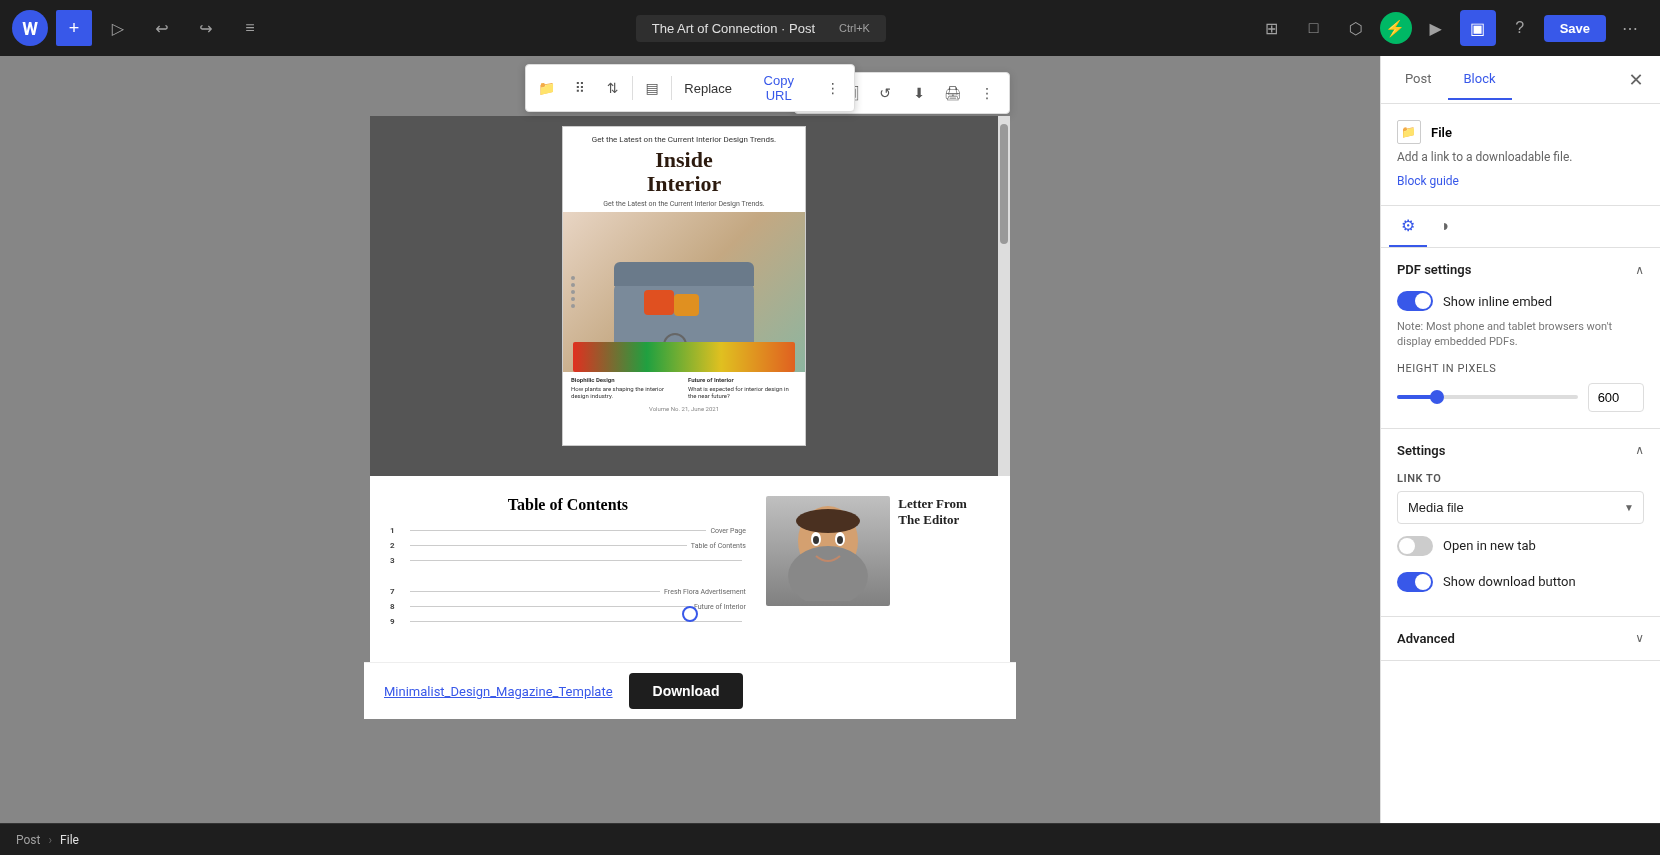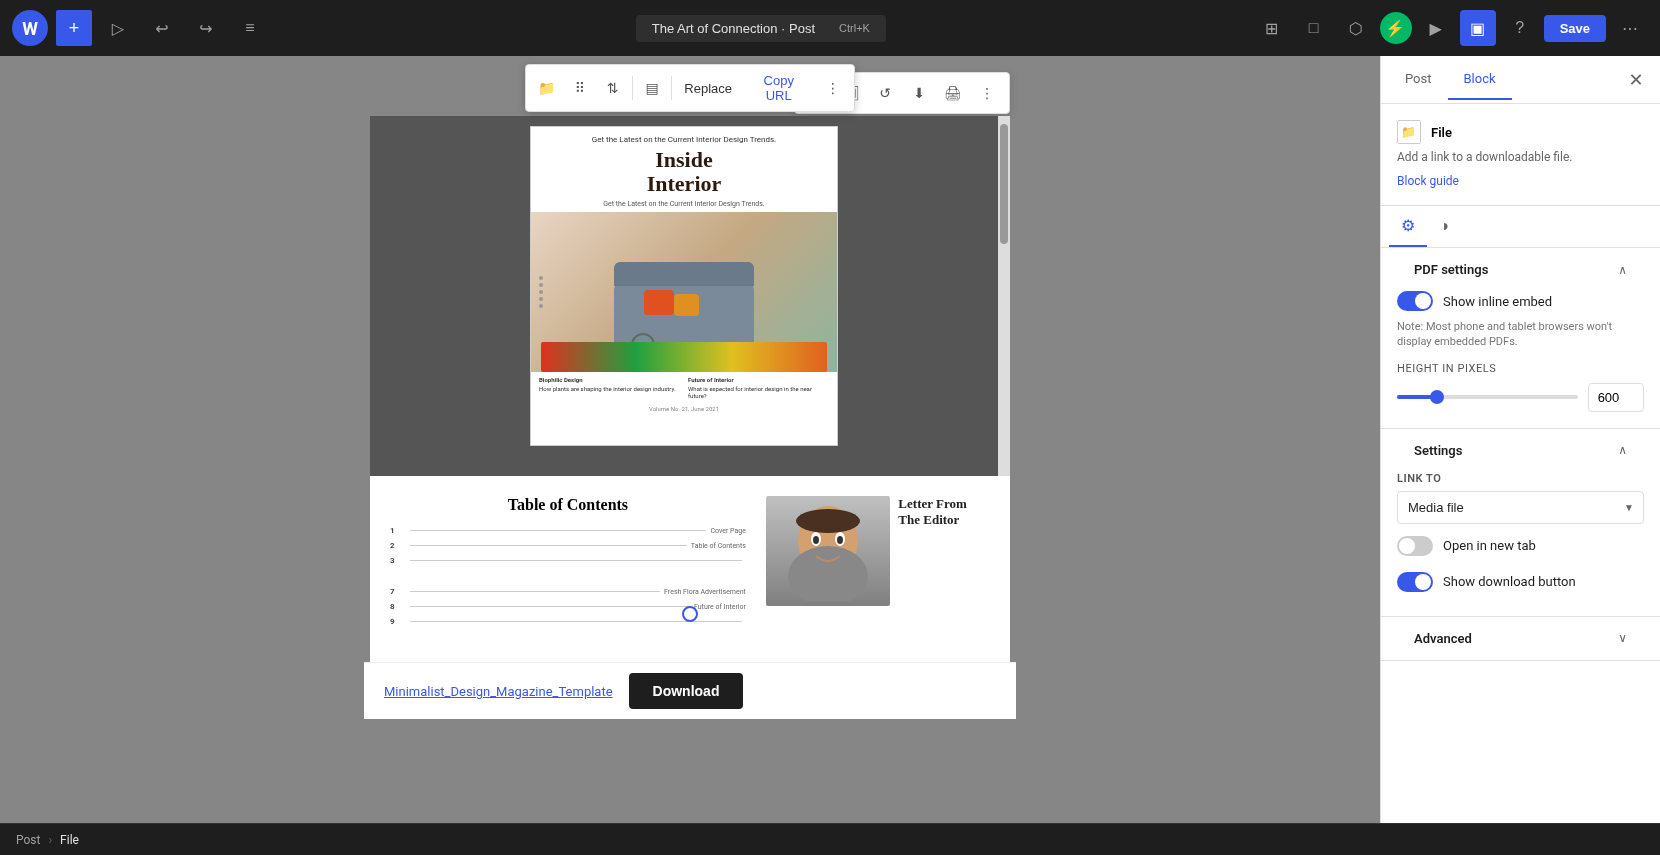--- a/index.html
+++ b/index.html
@@ -202,21 +202,21 @@
       position: absolute;
       top: 0; left: 0; right: 12px; bottom: 0;
       background: #555;
       display: flex;
       align-items: flex-start;
       justify-content: center;
       padding-top: 10px;
     }
     .magazine-inner {
       background: white;
-      width: 308px;
+      width: 244px;
       height: 320px;
       border: 1px solid #ccc;
       position: relative;
       overflow: hidden;
     }
     .mag-top-text {
       font-size: 8px;
       color: #333;
       text-align: center;
       padding: 8px 4px 4px;
@@ -478,21 +478,21 @@
     }
 
     
     .settings-section {
       border-bottom: 1px solid #e0e0e0;
     }
     .section-header {
       display: flex;
       align-items: center;
       justify-content: space-between;
-      padding: 14px 33px;
+      padding: 14px 16px;
       cursor: pointer;
       gap: 36px;
     }
     .section-title { font-size: 13px; font-weight: 600; color: #1e1e1e; }
     .section-chevron { font-size: 12px; color: #666; }
 
     .section-content { padding: 0 16px 16px; }
 
     
     .toggle-row {

